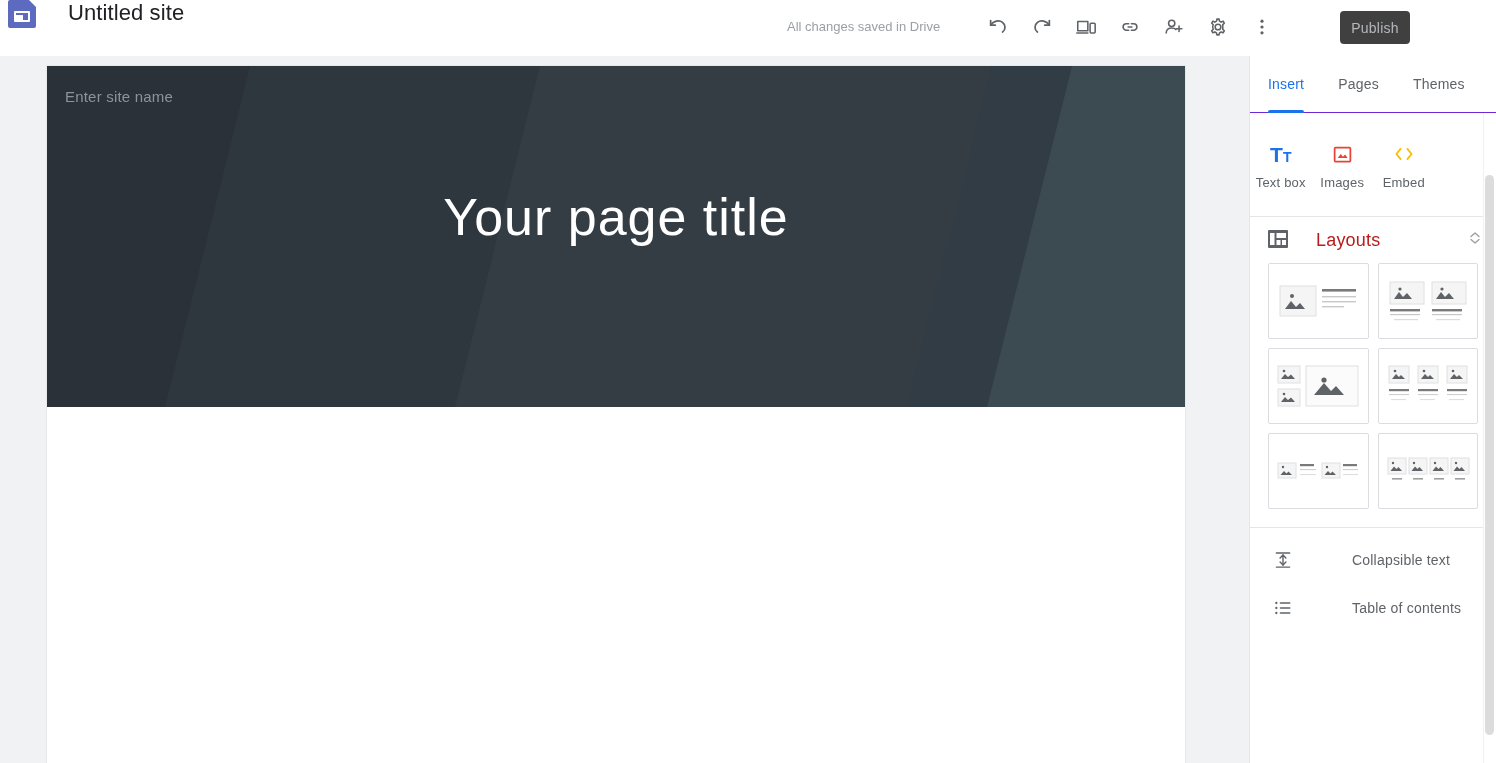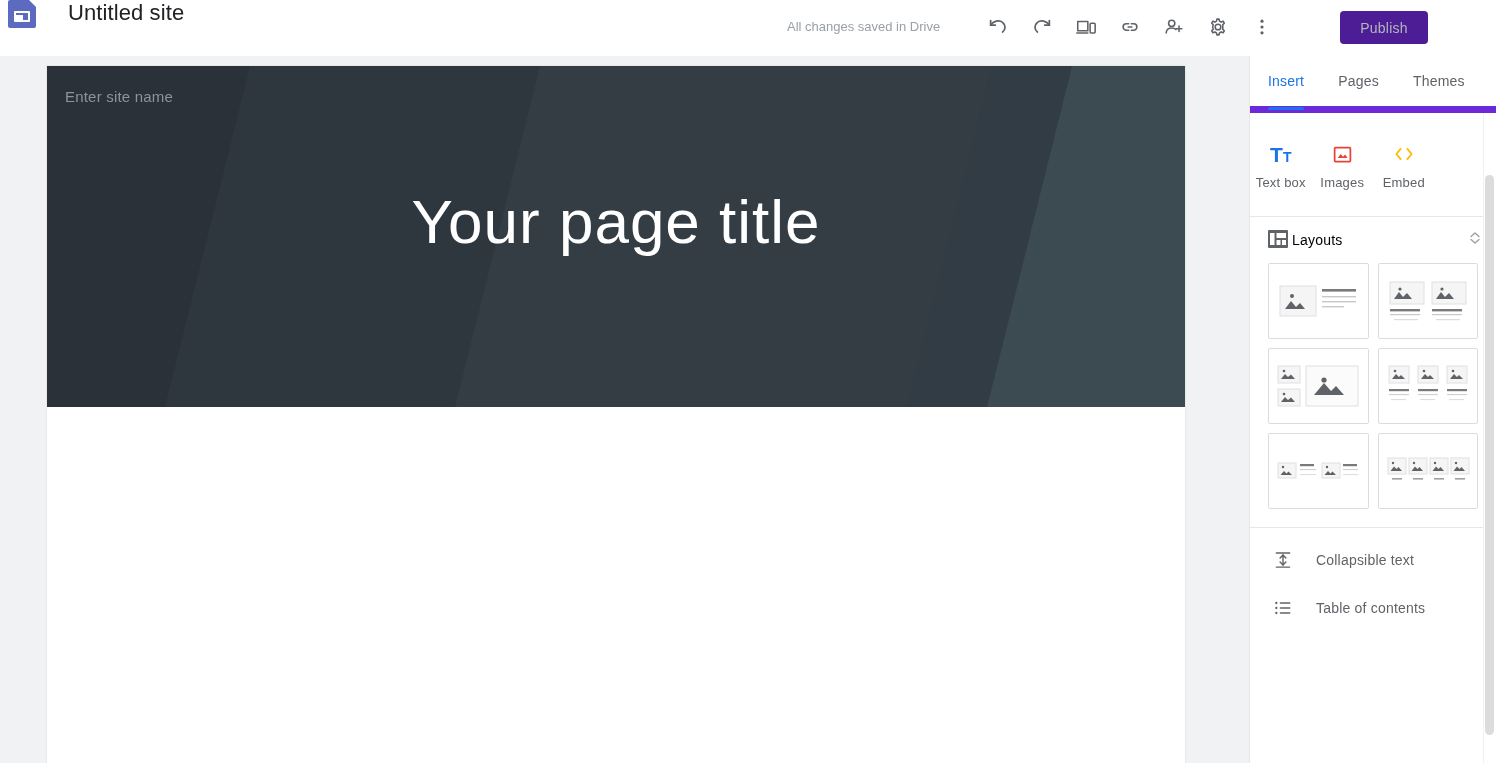--- a/index.html
+++ b/index.html
@@ -63,22 +63,22 @@
   .icon-btn {
     width: 44px; height: 44px;
     display: flex; align-items: center; justify-content: center;
     border-radius: 50%;
     cursor: pointer;
     color: #5f6368;
   }
   .icon-btn svg { display: block; }
   .publish-btn {
     position: absolute; left: 1340px; top: 11px;
-    width: 88px; height: 33px;
-    background: #4c1d95;
+    width: 70px; height: 33px;
+    background: #404040;
     color: #b4b7bb;
     border: none; border-radius: 4px;
     font-size: 14px;
     font-family: "Liberation Sans", sans-serif;
     letter-spacing: .2px;
     cursor: default;
   }
 
   
   .editor-area {
@@ -131,21 +131,21 @@
     font-size: 15px;
     color: #8c949b;
     letter-spacing: .2px;
     cursor: text;
     z-index: 3;
   }
   .page-title {
     position: absolute;
     left: 0; right: 0; top: 125px;
     text-align: center;
-    font-size: 62px;
+    font-size: 52px;
     font-weight: 300;
     color: #ffffff;
     letter-spacing: 1px;
     line-height: 1;
     z-index: 3;
     cursor: text;
   }
   .page-body {
     width: 1138px; height: 379px;
     background: #ffffff;
@@ -157,21 +157,21 @@
     width: 247px; height: 707px;
     background: #ffffff;
     border-left: 1px solid #e4e6e8;
     overflow: hidden;
   }
   .panel-tabs {
     display: flex;
     height: 57px;
     align-items: center;
     padding-left: 18px;
-    border-bottom: 7px solid #6d28d9;
+    border-bottom: 1px solid #6d28d9;
     position: relative;
   }
   .panel-tab {
     font-size: 14px;
     color: #5f6368;
     margin-right: 34px;
     letter-spacing: .2px;
     cursor: pointer;
     position: relative;
     height: 57px;
@@ -211,22 +211,22 @@
 
   .panel-divider { height: 1px; background: #e4e6e8; margin: 4px 0 0 0; }
 
   .layouts-header {
     display: flex; align-items: center;
     height: 46px; padding: 0 14px 0 18px;
     cursor: pointer;
   }
   .layouts-header .lay-ic { width: 20px; height: 20px; flex: 0 0 auto; }
   .layouts-header .lay-lbl {
-    margin-left: 4px; flex: 1;
-    font-size: 14px; color: #000000; letter-spacing: .2px;
+    margin-left: 28px; flex: 1;
+    font-size: 18px; color: #b91c1c; letter-spacing: .2px;
   }
 
   .layout-grid {
     display: grid;
     grid-template-columns: 1fr 1fr;
     gap: 9px;
     padding: 0 18px 6px 18px;
   }
   .layout-card {
     height: 76px;
@@ -239,20 +239,21 @@
   }
   .layout-card svg { display: block; }
 
   .panel-divider2 { height: 1px; background: #e4e6e8; margin: 12px 0 0 0; }
 
   .tool-list { padding-top: 8px; }
   .tool-row {
     display: flex; align-items: center;
     height: 48px; padding-left: 22px;
     cursor: pointer;
+    gap: 36px;
   }
   .tool-row .t-ic {
     width: 22px; height: 22px;
     display: flex; align-items: center; justify-content: center;
     color: #5f6368; flex: 0 0 auto;
   }
   .tool-row .t-lbl {
     margin-left: 22px;
     font-size: 14px; color: #5f6368; letter-spacing: .2px;
   }

